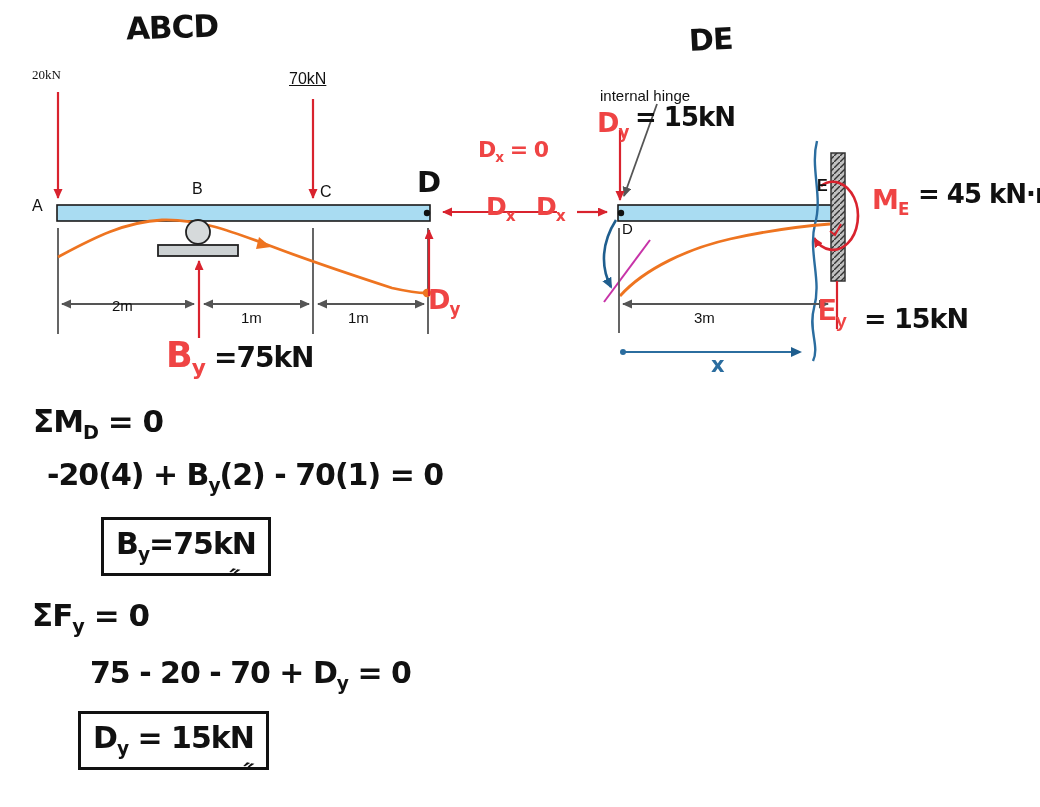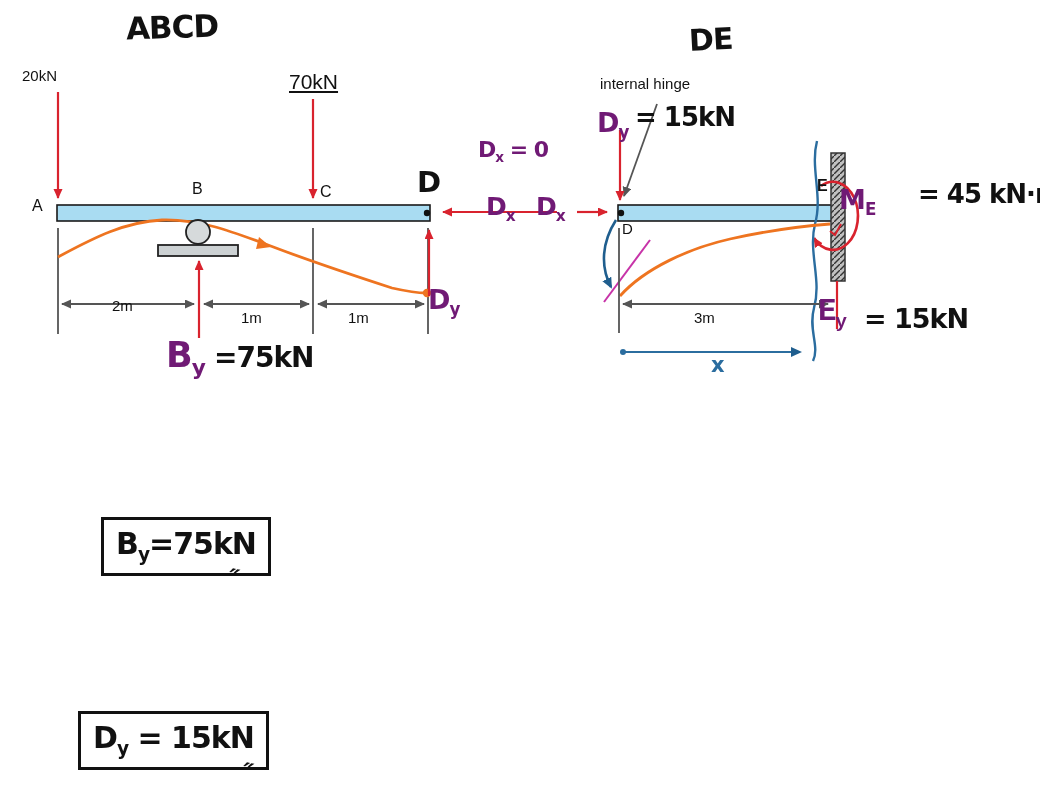--- a/index.html
+++ b/index.html
@@ -2,21 +2,21 @@
 <html><head>
 <meta charset="utf-8">
 <style>
   html,body{margin:0;padding:0;background:#fff;}
   #page{position:relative;width:1040px;height:807px;background:#ffffff;overflow:hidden;
         font-family:"Liberation Sans",sans-serif;}
   #art{position:absolute;left:0;top:0;}
   .txt{position:absolute;white-space:nowrap;line-height:1;}
   .print{font-family:"Liberation Sans",sans-serif;color:#111;}
   .hand{font-family:"DejaVu Sans",sans-serif;font-weight:bold;color:#111;letter-spacing:-1px;}
-  .red{color:#701a75;}
+  .red{color:#ef4444;}
   .blue{color:#2b6d9f;}
   .hand sub{font-size:0.62em;font-weight:bold;}
   .resbox{position:absolute;border:3.5px solid #111;padding:6px 12px 8px 12px;background:#fff;margin-left:12px;}
   .tick{transform:rotate(12deg);font-style:italic;}
 </style>
 </head>
 <body>
 
 <div id="page">
 
@@ -87,66 +87,70 @@
     <line x1="650" y1="240" x2="604" y2="302" stroke="#c733a8" stroke-width="2"></line>
 
     <line x1="619" y1="228" x2="619" y2="333" stroke="#555" stroke-width="1.8"></line>
     <line x1="623" y1="304" x2="828" y2="304" stroke="#555" stroke-width="1.8" marker-start="url(#agr)" marker-end="url(#ag)"></line>
 
     <line x1="624" y1="352" x2="800" y2="352" stroke="#2b6d9f" stroke-width="2" marker-end="url(#abl)"></line>
     <circle cx="623" cy="352" r="3" fill="#2b6d9f"></circle>
   </svg>
 
   <span class="txt hand" style="left:126px;top:12px;font-size:31px;transform:rotate(-2deg);">ABCD</span>
-  <span class="txt print" style="left:22px;top:68px;font-size:15px;">20kN</span>
-  <span class="txt print" style="left:289px;top:71px;font-size:21px;text-decoration:underline;">70kN</span>
+  <span class="txt print" style="left:32px;top:68px;font-size:13px;font-family:Liberation Serif, serif;">20kN</span>
+  <span class="txt print" style="left:289px;top:71px;font-size:16px;text-decoration:underline;">70kN</span>
   <span class="txt print" style="left:32px;top:198px;font-size:16px;">A</span>
   <span class="txt print" style="left:192px;top:181px;font-size:16px;">B</span>
   <span class="txt print" style="left:320px;top:184px;font-size:16px;">C</span>
   <span class="txt hand" style="left:417px;top:168px;font-size:29px;">D</span>
   <span class="txt print" style="left:112px;top:298px;font-size:15px;">2m</span>
   <span class="txt print" style="left:241px;top:310px;font-size:15px;">1m</span>
   <span class="txt print" style="left:348px;top:310px;font-size:15px;">1m</span>
 
   <span class="txt hand red" style="left:166px;top:338px;font-size:35px;"><span>B</span><sub>y</sub></span>
   <span class="txt hand" style="left:214px;top:344px;font-size:28px;">=75kN</span>
 
   <span class="txt hand red" style="left:428px;top:286px;font-size:27px;"><span>D</span><sub>y</sub></span>
 
   <span class="txt hand red" style="left:478px;top:139px;font-size:22px;"><span>D</span><sub>x</sub><span> = 0</span></span>
 
   <span class="txt hand red" style="left:486px;top:194px;font-size:25px;"><span>D</span><sub>x</sub></span>
 
   <span class="txt hand" style="left:689px;top:25px;font-size:30px;transform:rotate(-3deg);">DE</span>
-  <span class="txt print" style="left:600px;top:76px;font-size:15px;">internal hinge</span>
+  <span class="txt print" style="left:600px;top:88px;font-size:15px;">internal hinge</span>
 
   <span class="txt hand red" style="left:536px;top:194px;font-size:25px;"><span>D</span><sub>x</sub></span>
 
   <span class="txt hand red" style="left:597px;top:109px;font-size:27px;"><span>D</span><sub>y</sub></span>
   <span class="txt hand" style="left:635px;top:104px;font-size:26px;">= 15kN</span>
 
   <span class="txt print" style="left:622px;top:221px;font-size:15px;">D</span>
   <span class="txt print" style="left:817px;top:178px;font-size:16px;font-weight:bold;">E</span>
 
-  <span class="txt hand red" style="left:839px;top:186px;font-size:27px;"><span>M</span><sub>E</sub></span>
+  <span class="txt hand red" style="left:872px;top:186px;font-size:27px;"><span>M</span><sub>E</sub></span>
   <span class="txt hand" style="left:918px;top:181px;font-size:26px;">= 45 kN·m</span>
 
   <span class="txt print" style="left:694px;top:310px;font-size:15px;">3m</span>
   <span class="txt hand blue" style="left:711px;top:355px;font-size:21px;">x</span>
 
   <span class="txt hand red" style="left:818px;top:296px;font-size:31px;font-family:Liberation Mono, monospace;"><span>E</span><sub>y</sub></span>
   <span class="txt hand" style="left:864px;top:305px;font-size:27px;">= 15kN</span>
 
+  <span class="txt hand" style="left:33px;top:406px;font-size:31px;"><span>ΣM</span><sub>D</sub><span> = 0</span></span>
 
+  <span class="txt hand" style="left:47px;top:460px;font-size:30px;"><span>-20(4) + B</span><sub>y</sub><span>(2) - 70(1) = 0</span></span>
 
   <div class="resbox" style="left:89px;top:517px;">
     <span class="hand" style="font-size:30px;"><span>B</span><sub>y</sub><span>=75kN</span></span>
   </div>
   <span class="txt hand tick" style="left:228px;top:566px;font-size:24px;">″</span>
 
+  <span class="txt hand" style="left:32px;top:600px;font-size:31px;"><span>ΣF</span><sub>y</sub><span> = 0</span></span>
 
+  <span class="txt hand" style="left:90px;top:658px;font-size:30px;"><span>75 - 20 - 70 + D</span><sub>y</sub><span> = 0</span></span>
 
   <div class="resbox" style="left:66px;top:711px;">
     <span class="hand" style="font-size:30px;"><span>D</span><sub>y</sub><span> = 15kN</span></span>
   </div>
   <span class="txt hand tick" style="left:242px;top:760px;font-size:24px;">″</span>
 
 </div>
 
 </body></html>

